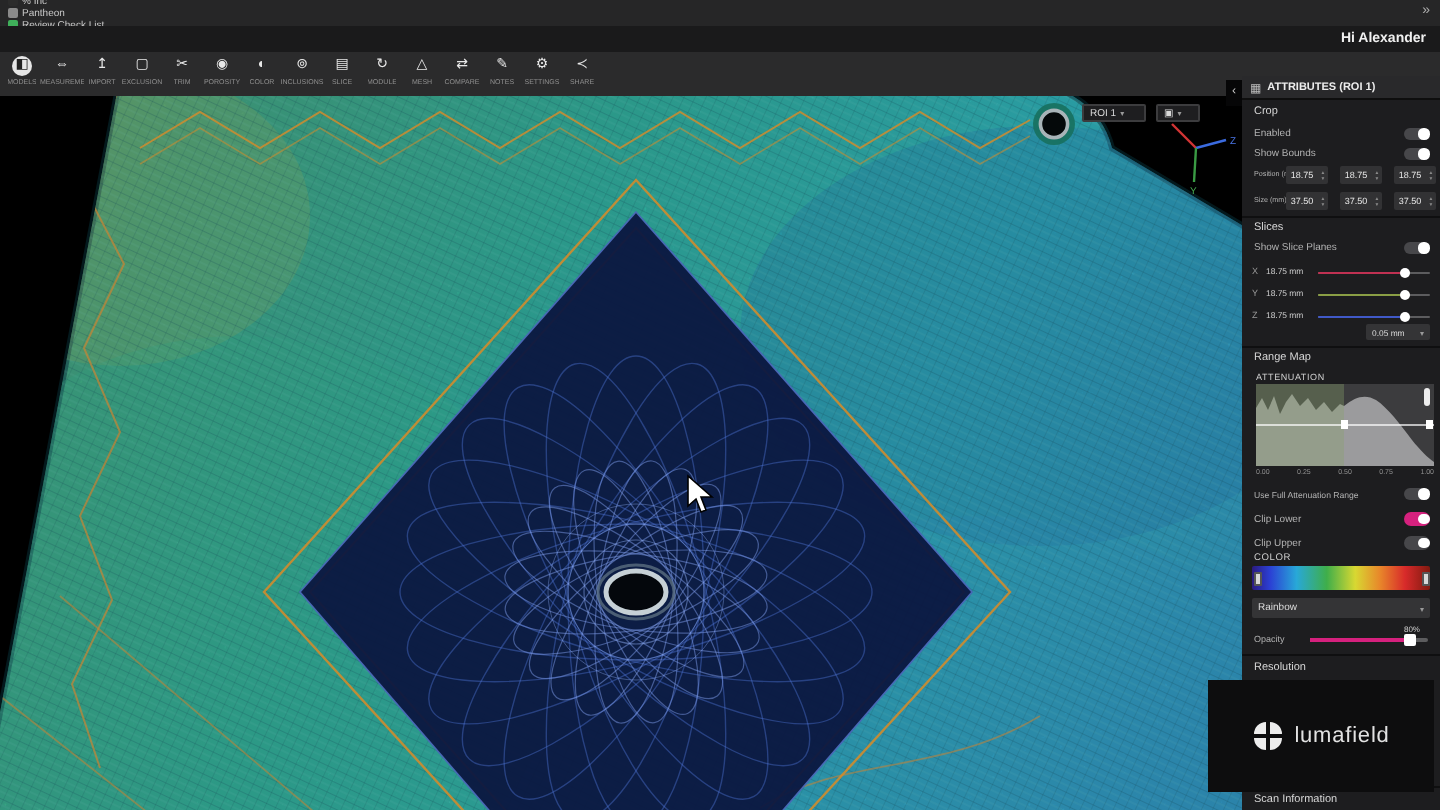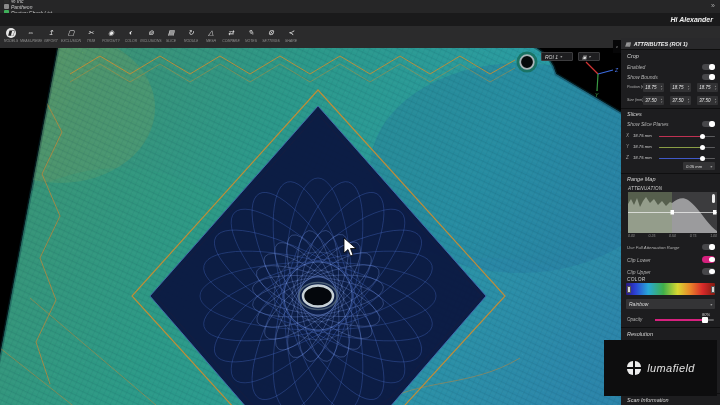--- a/index.html
+++ b/index.html
@@ -1,18 +1,18 @@
 <!DOCTYPE html>
 <html><head>
 <meta charset="utf-8">
 <style>
   * { margin:0; padding:0; box-sizing:border-box; }
   html,body { width:720px; height:405px; overflow:hidden; background:#000;
     font-family:"Liberation Sans", sans-serif; }
-  .abs { position:absolute;font-style:italic; }
+  .abs { position:absolute; }
 
   
   #bookmarks { left:0; top:0; width:720px; height:13px; background:#262627;
     display:flex; align-items:center; gap:8px; padding:0 4px; overflow:hidden; }
   .bm { display:flex; align-items:center; gap:2px; flex:none; cursor:pointer; }
   .bm-ico { width:5px; height:5px; border-radius:1px; flex:none; }
   .bm-label { font-size:5px; color:#c9c9c9; white-space:nowrap; }
   #bm-overflow { position:absolute; right:3px; top:2px; font-size:7px; color:#aaa;
     background:#262627; padding:0 2px; }
 

